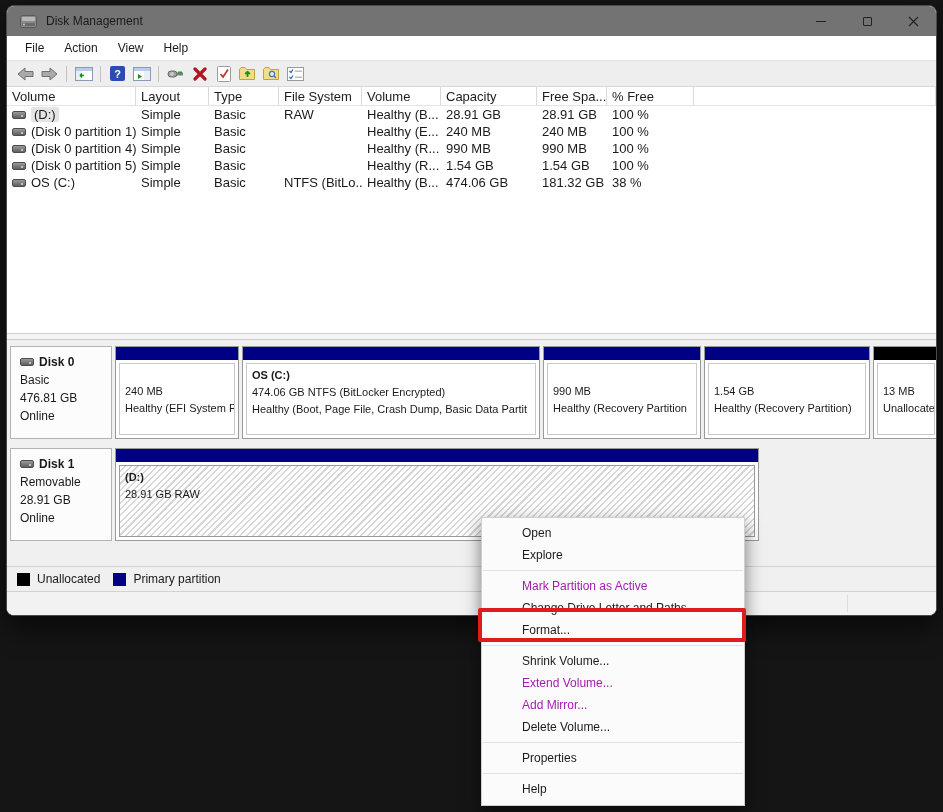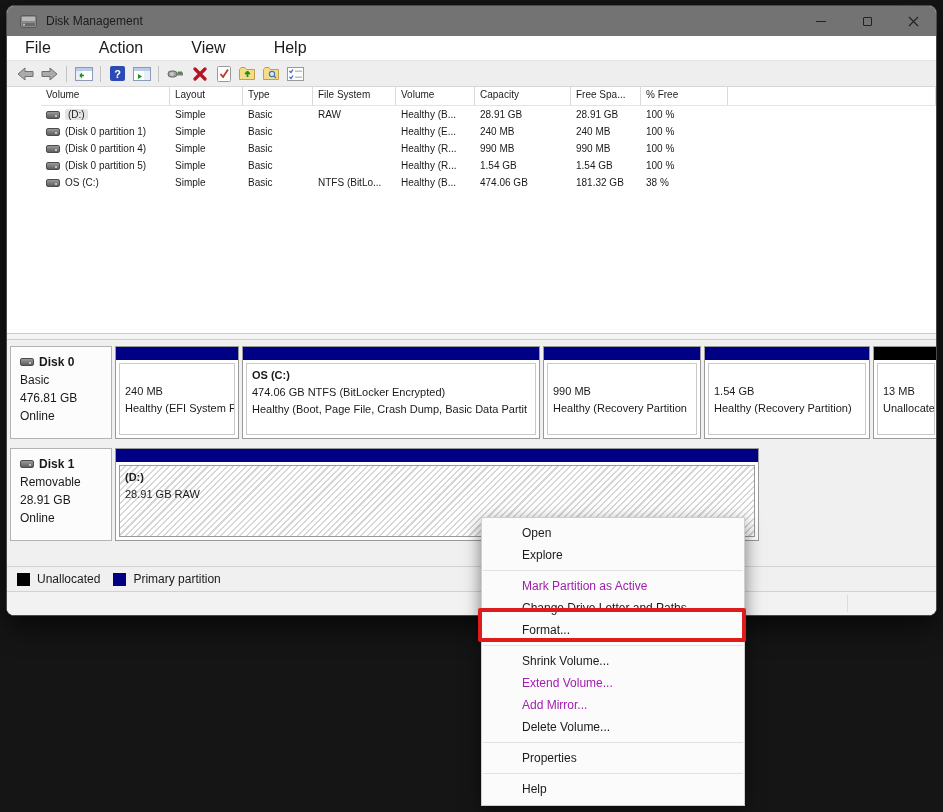--- a/index.html
+++ b/index.html
@@ -18,29 +18,29 @@
     box-shadow:0 10px 28px rgba(0,0,0,.65);
     display:flex; flex-direction:column; overflow:hidden;
   }
   .titlebar { height:30px; display:flex; align-items:center; padding-left:13px; background:#737373; flex:none; }
   .title-text { font-size:12px; margin-left:9px; color:#1b1b1b; }
   .win-controls { margin-left:auto; display:flex; height:100%; }
   .ctrl { width:46px; height:100%; display:flex; align-items:center; justify-content:center; }
   .min-glyph { width:10px; height:1px; background:#222; }
   .max-glyph { width:9px; height:9px; border:1px solid #222; border-radius:1px; }
   
-  .menubar { height:24px; display:flex; align-items:center; padding-left:8px; font-size:16px; flex:none; background:#fff;gap:28px; }
+  .menubar { height:24px; display:flex; align-items:center; padding-left:8px; font-size:12px; flex:none; background:#fff; }
   .menu-item { padding:3px 10px; }
   
   .toolbar { height:27px; background:#eeeeee; border-top:1px solid #e3e3e3; border-bottom:1px solid #d7d7d7;
     display:flex; align-items:center; padding-left:7px; gap:1px; flex:none; }
   .tb-btn { width:23px; height:22px; display:flex; align-items:center; justify-content:center; }
   .tb-sep { width:1px; height:16px; background:#c3c3c3; margin:0 4px; }
   
-  .top-pane { height:246px; background:#fff; flex:none; font-size:10px; overflow:hidden;margin-left:34px; }
+  .top-pane { height:246px; background:#fff; flex:none; font-size:13px; overflow:hidden; }
   .lv-header { display:flex; height:19px; border-bottom:1px solid #e4e4e4; }
   .lv-h { padding:2px 4px 0 5px; border-right:1px solid #dadada; color:#1d1d1d; overflow:hidden; white-space:nowrap; }
   .lv-row { display:flex; height:17px; align-items:center; }
   .lv-c { padding:0 4px 0 5px; overflow:hidden; white-space:nowrap; }
   .c0{width:129px;} .c1{width:73px;} .c2{width:70px;} .c3{width:83px;}
   .c4{width:79px;} .c5{width:96px;} .c6{width:70px;} .c7{width:87px;} .c8{flex:1;}
   .vol-cell { display:flex; align-items:center; gap:5px; }
   .vol-label.selected { background:#e4e4e4; border-radius:2px; padding:0 3px; }
   .drive-ico { width:14px; height:8px; border-radius:2px; flex:none;
     background:linear-gradient(#9a9a9a,#5f5f5f); border:1px solid #4c4c4c; position:relative; }

